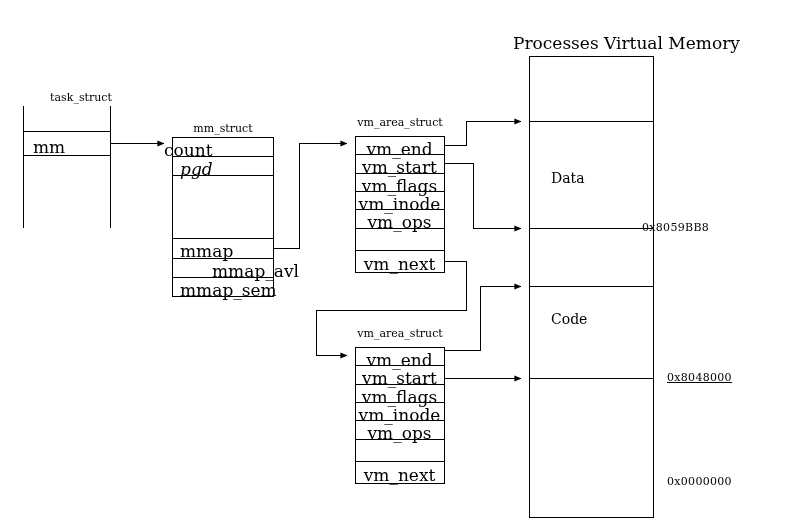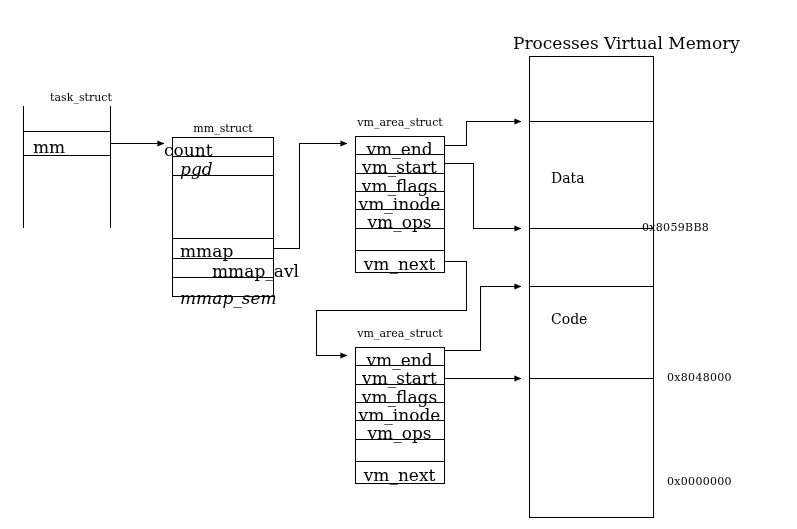--- a/index.html
+++ b/index.html
@@ -139,21 +139,21 @@
 
   <div class="lbl struct-title" style="left:37px; top:92px; width:88px;">task_struct</div>
   <div class="lbl cell-text" style="left:33px; top:139px;">mm</div>
 
   <div class="lbl struct-title" style="left:172px; top:123px; width:102px;">mm_struct</div>
   <div class="lbl cell-text" style="left:164px; top:142px;">count</div>
   <div class="lbl cell-text" style="left:180px; top:161px;font-style:italic;">pgd</div>
   <div class="lbl cell-text" style="left:180px; top:203px;"></div>
   <div class="lbl cell-text" style="left:180px; top:243px;">mmap</div>
   <div class="lbl cell-text" style="left:180px; top:263px;margin-left:32px;">mmap_avl</div>
-  <div class="lbl cell-text" style="left:180px; top:290px;font-style:italic;">mmap_sem</div>
+  <div class="lbl cell-text" style="left:180px; top:282px;">mmap_sem</div>
 
   <div class="lbl struct-title" style="left:349px; top:117px; width:102px;">vm_area_struct</div>
   <div class="lbl cell-text" style="left:355px; top:141px; width:89px; text-align:center;">vm_end</div>
   <div class="lbl cell-text" style="left:355px; top:159px; width:89px; text-align:center;">vm_start</div>
   <div class="lbl cell-text" style="left:355px; top:178px; width:89px; text-align:center;">vm_flags</div>
   <div class="lbl cell-text" style="left:355px; top:196px; width:89px; text-align:center;">vm_inode</div>
   <div class="lbl cell-text" style="left:355px; top:214px; width:89px; text-align:center;">vm_ops</div>
   <div class="lbl cell-text" style="left:355px; top:236px; width:89px; text-align:center;"></div>
   <div class="lbl cell-text" style="left:355px; top:256px; width:89px; text-align:center;">vm_next</div>
 
@@ -164,16 +164,16 @@
   <div class="lbl cell-text" style="left:355px; top:407px; width:89px; text-align:center;">vm_inode</div>
   <div class="lbl cell-text" style="left:355px; top:425px; width:89px; text-align:center;">vm_ops</div>
   <div class="lbl cell-text" style="left:355px; top:447px; width:89px; text-align:center;"></div>
   <div class="lbl cell-text" style="left:355px; top:467px; width:89px; text-align:center;">vm_next</div>
 
   <div class="lbl diagram-title" style="left:513px; top:35px;">Processes Virtual Memory</div>
   <div class="lbl mem-region-label" style="left:551px; top:171px;">Data</div>
   <div class="lbl mem-region-label" style="left:551px; top:312px;">Code</div>
 
   <div class="lbl addr" style="left:636px; top:222px;margin-left:6px;">0x8059BB8</div>
-  <div class="lbl addr" style="left:667px; top:372px;">0x8048000</div>
+  <div class="lbl addr" style="left:667px; top:372px;text-decoration:underline;">0x8048000</div>
   <div class="lbl addr" style="left:667px; top:476px;">0x0000000</div>
 
 </div>
 
 </body></html>

